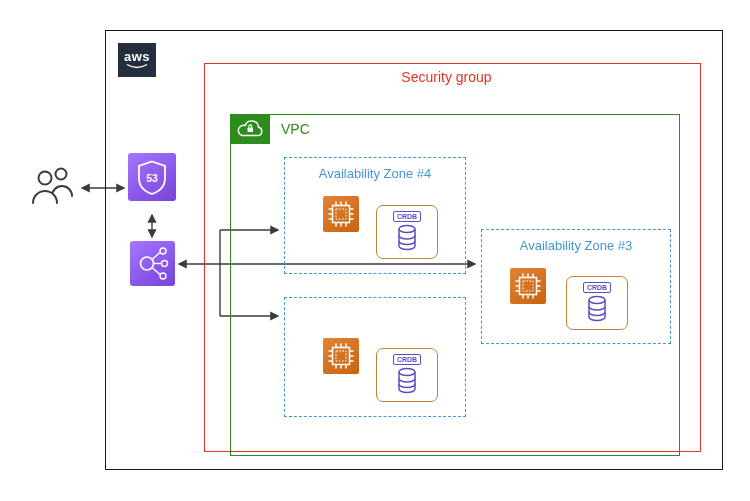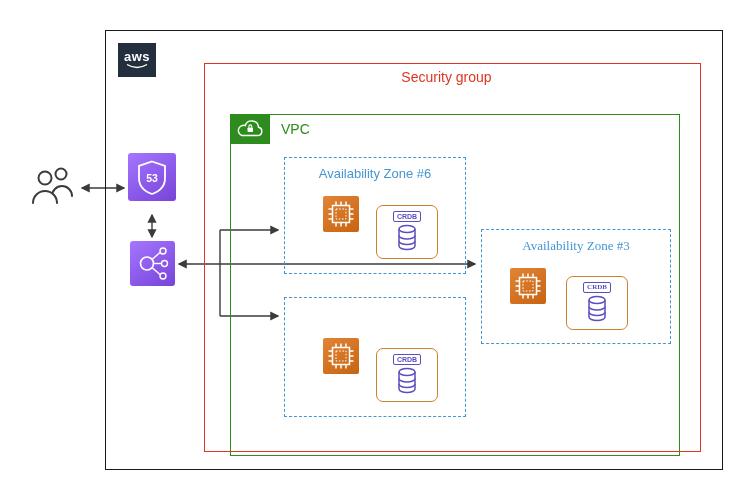--- a/index.html
+++ b/index.html
@@ -19,21 +19,21 @@
   .vpc{left:25px;top:34px;width:450px;height:342px;border:1px solid var(--green);margin-top:16px;}
   .vpc-icon{left:-1px;top:-1px;width:40px;height:30px;background:var(--green);
             display:flex;align-items:center;justify-content:center;}
   .vpc-title{left:50px;top:6px;color:var(--green);font-size:14px;}
 
   
   .az{border:1.4px dashed var(--blue);}
   .az-title{left:0;right:0;top:8px;text-align:center;color:var(--blue);font-size:13px;}
   .az1{left:53px;top:42px;width:182px;height:117px;}
   .az2{left:53px;top:182px;width:182px;height:120px;}
-  .az3{left:250px;top:114px;width:190px;height:115px;font-family:Liberation Serif, serif;}
+  .az3{left:250px;top:114px;width:190px;height:115px;}
   .az1 .ec2{left:38px;top:38px;} .az1 .crdb{left:91px;top:47px;}
   .az2 .ec2{left:38px;top:40px;} .az2 .crdb{left:91px;top:50px;}
   .az3 .ec2{left:28px;top:38px;} .az3 .crdb{left:84px;top:46px;}
 
   
   .awslogo{left:12px;top:12px;width:38px;height:34px;background:var(--dark);color:#fff;
            display:flex;flex-direction:column;align-items:center;justify-content:center;}
   .awslogo span{font-size:13px;font-weight:bold;line-height:12px;letter-spacing:.5px;}
   .psq{background:linear-gradient(145deg,rgba(255,255,255,.22),rgba(0,0,0,.15)),var(--purple);
        border-radius:3px;display:flex;align-items:center;justify-content:center;}
@@ -119,21 +119,21 @@
         <div class="abs vpc-icon">
           <svg viewBox="0 0 40 30" width="40" height="30">
             <path class="wht" stroke-width="1.4" d="M12 21.5 h15.5 a4.2 4.2 0 0 0 1 -8.3 a6.8 6.8 0 0 0 -13.2 -1.7 A4.8 4.8 0 0 0 12 21.5 z"></path>
             <rect x="17.5" y="13.5" width="5.5" height="4.5" rx="0.8" fill="#fff"></rect>
             <path class="wht" stroke-width="1.1" d="M18.9 13.5 v-1.2 a1.4 1.4 0 0 1 2.8 0 v1.2"></path>
           </svg>
         </div>
         <div class="abs vpc-title">VPC</div>
 
         <div class="abs az az1">
-          <div class="abs az-title">Availability Zone #6</div>
+          <div class="abs az-title">Availability Zone #4</div>
           <div class="abs ec2">
             <svg viewBox="0 0 36 36" width="36" height="36">
               <rect class="wht" stroke-width="1.5" x="9.5" y="9.5" width="17" height="17"></rect>
               <rect class="wht" stroke-width="1" stroke-dasharray="1.6 1.6" x="13" y="13" width="10" height="10"></rect>
               <path class="wht" stroke-width="1.5" d="M13 5.5 V9.5 M18 5.5 V9.5 M23 5.5 V9.5
                 M13 26.5 V30.5 M18 26.5 V30.5 M23 26.5 V30.5
                 M5.5 13 H9.5 M5.5 18 H9.5 M5.5 23 H9.5
                 M26.5 13 H30.5 M26.5 18 H30.5 M26.5 23 H30.5"></path>
             </svg>
           </div>

